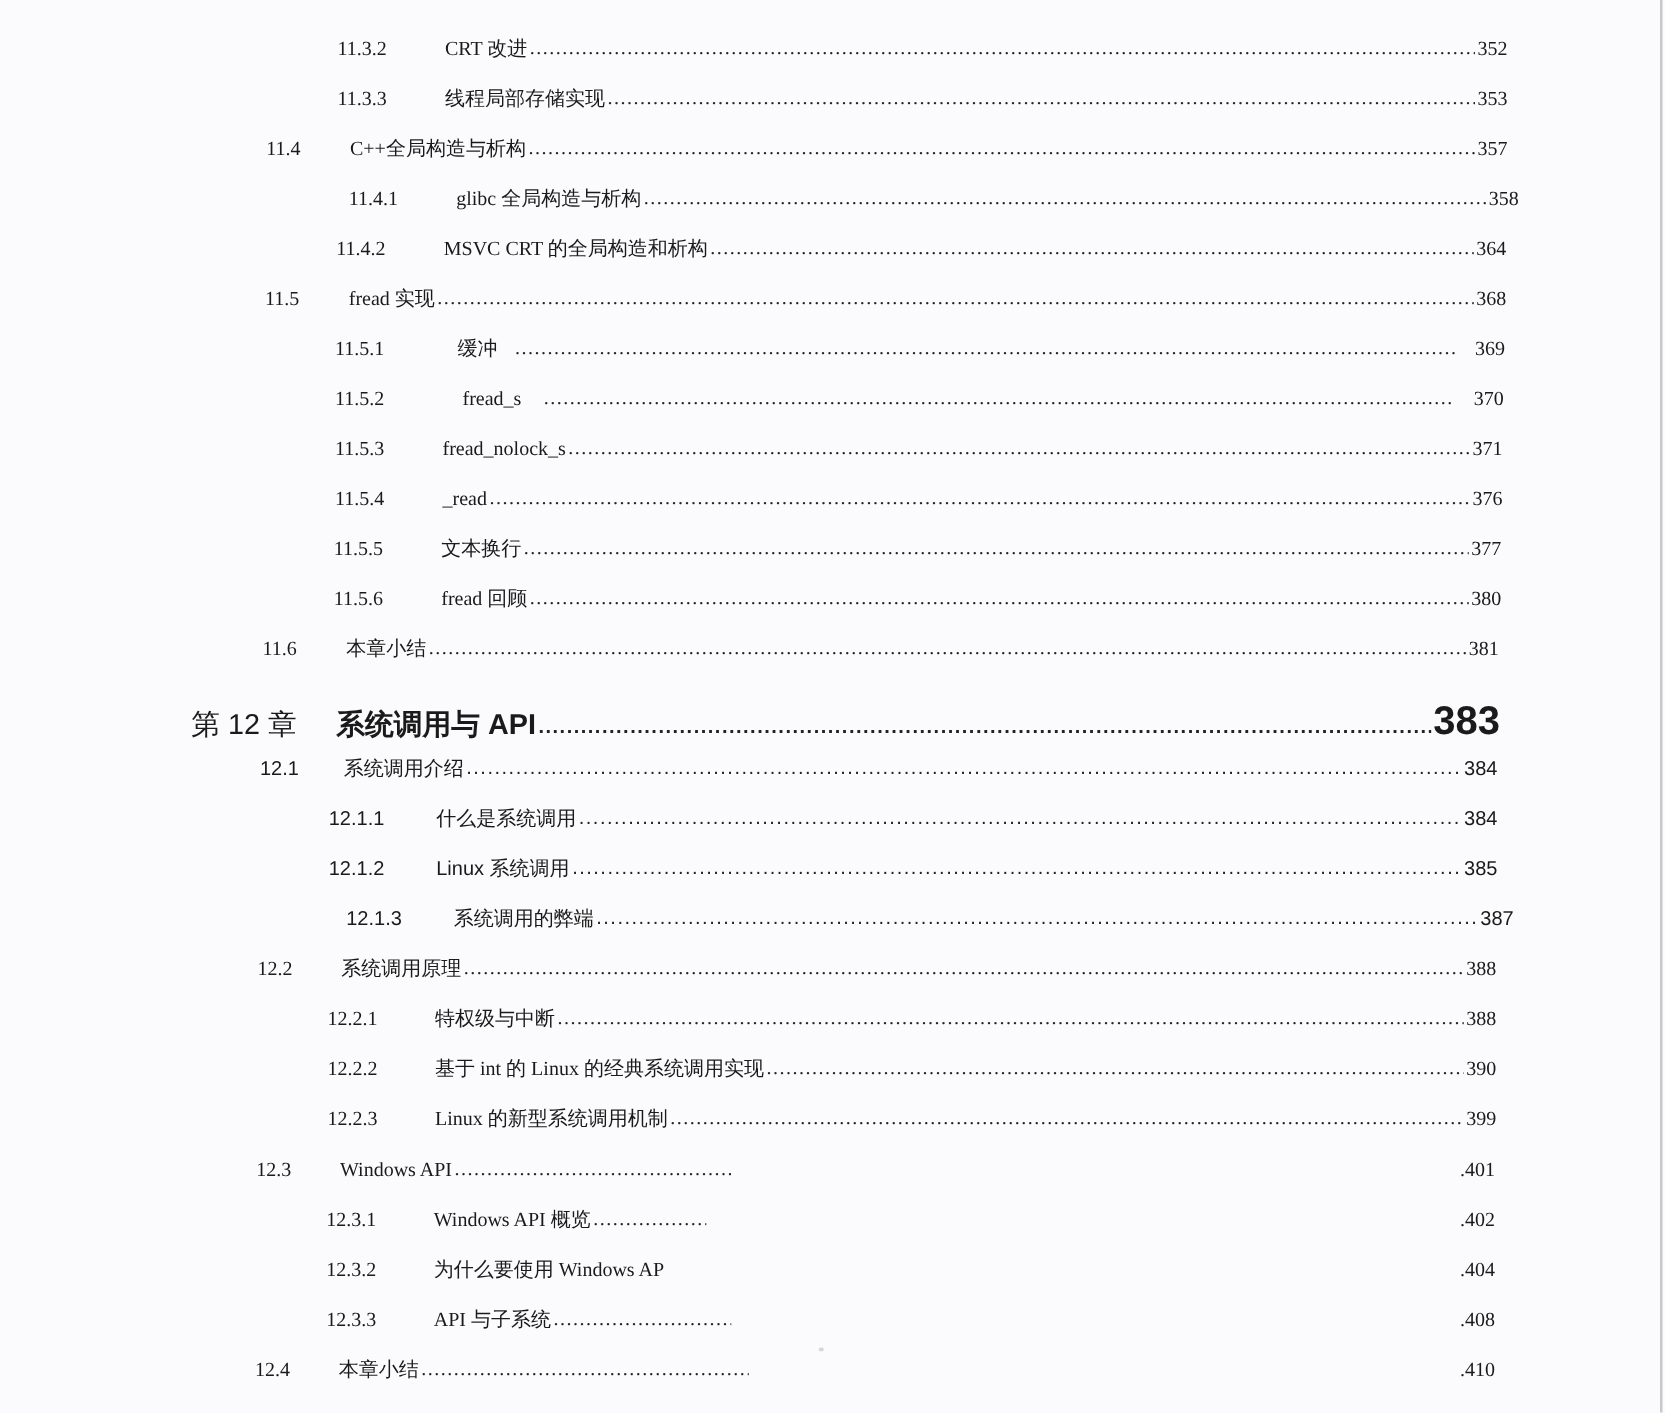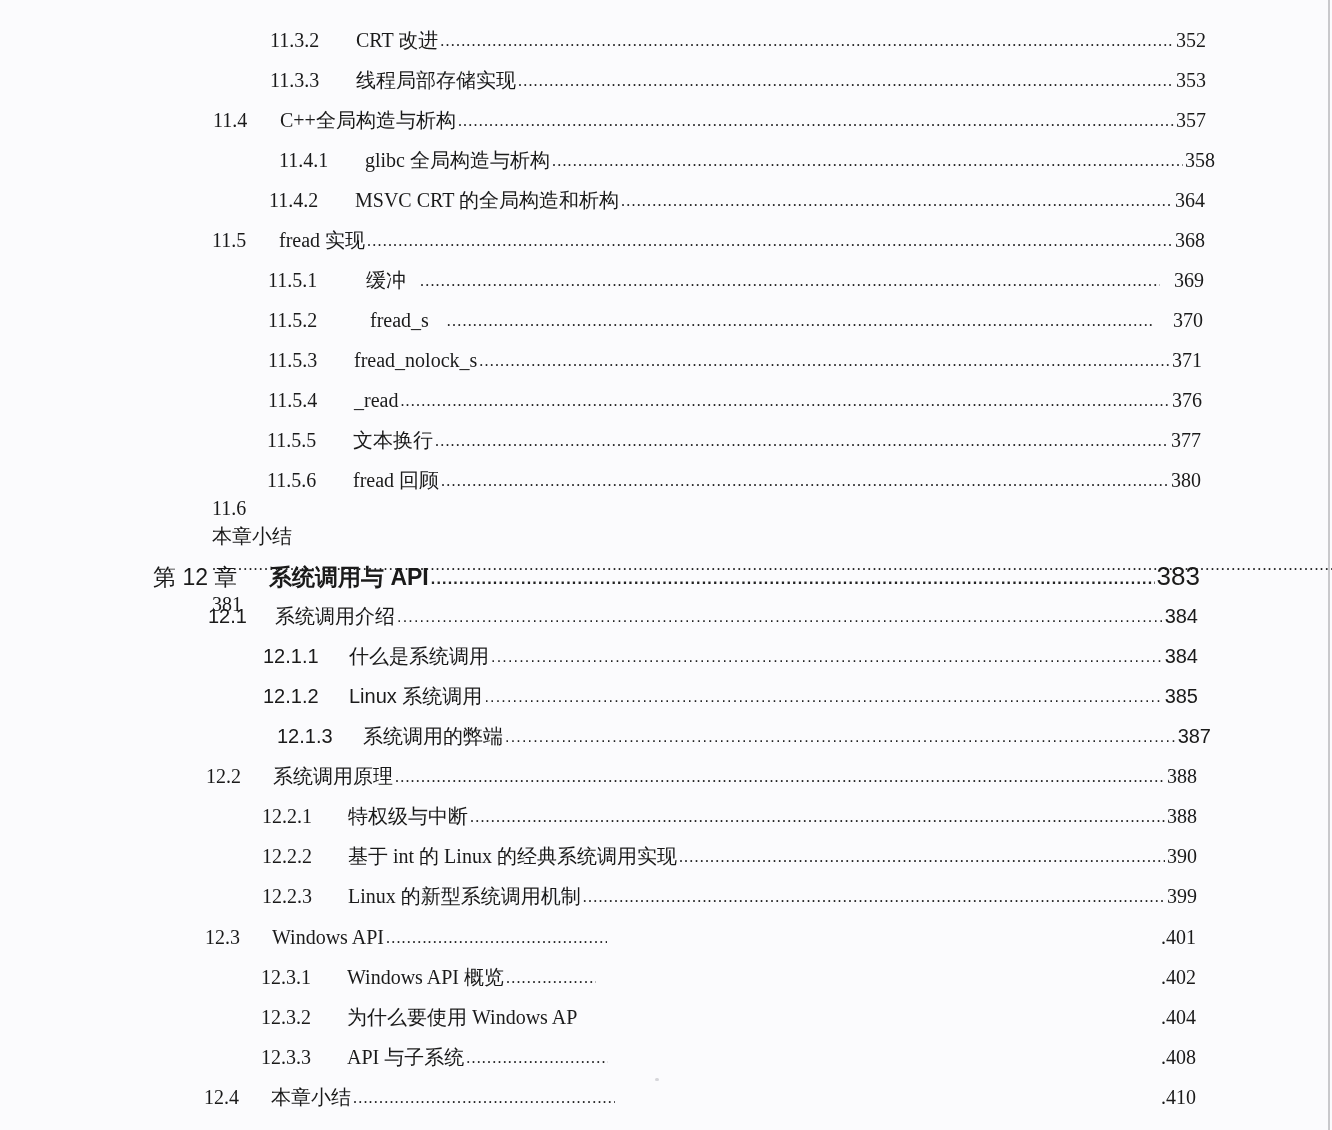--- a/index.html
+++ b/index.html
@@ -26,21 +26,21 @@
     .toc {
       position: absolute;
       left: 0;
       top: 0;
       width: 1332px;
     }
     .row {
       position: absolute;
       display: flex;
       align-items: baseline;
-      font-size: 20px;
+      font-size: 16px;
       line-height: 28px;
       white-space: nowrap;
     }
     .row .num {
       display: inline-block;
       flex: 0 0 auto;
     }
     .row .title {
       flex: 0 0 auto;
     }
@@ -65,21 +65,21 @@
     }
     
     .lvl3 .num { width: 86px; }
     .lvl2 .num { width: 67px; }
     .chapter {
       font-family: "Liberation Sans", "DejaVu Sans", sans-serif;
       font-weight: bold;
       font-size: 23px;
     }
     .chapter .num { width: 116px; font-weight: normal; }
-    .chapter .page { font-weight: normal; font-size: 26px; }
+    .chapter .page { font-weight: bold; font-size: 32px; }
     .sans { font-family: "Liberation Sans", "DejaVu Sans", sans-serif; }
     .speck {
       position: absolute;
       left: 655px;
       top: 1078px;
       width: 4px;
       height: 3px;
       background: #d6d6da;
       border-radius: 2px;
     }
@@ -169,21 +169,21 @@
     <span class="page">377</span>
   </div>
 
   <div class="row lvl3" style="left:267px; top:454px; width:934px;">
     <span class="num">11.5.6</span>
     <span class="title">fread 回顾</span>
     <span class="leader"></span>
     <span class="page">380</span>
   </div>
 
-  <div class="row lvl2" style="left:210px; top:494px; width:989px;flex-direction:column;">
+  <div class="row lvl2" style="left:210px; top:494px; width:989px;">
     <span class="num">11.6</span>
     <span class="title">本章小结</span>
     <span class="leader"></span>
     <span class="page">381</span>
   </div>
 
   <div class="row chapter" style="left:153px; top:550px; width:1047px;">
     <span class="num">第 12 章</span>
     <span class="title">系统调用与 API</span>
     <span class="leader"></span>

